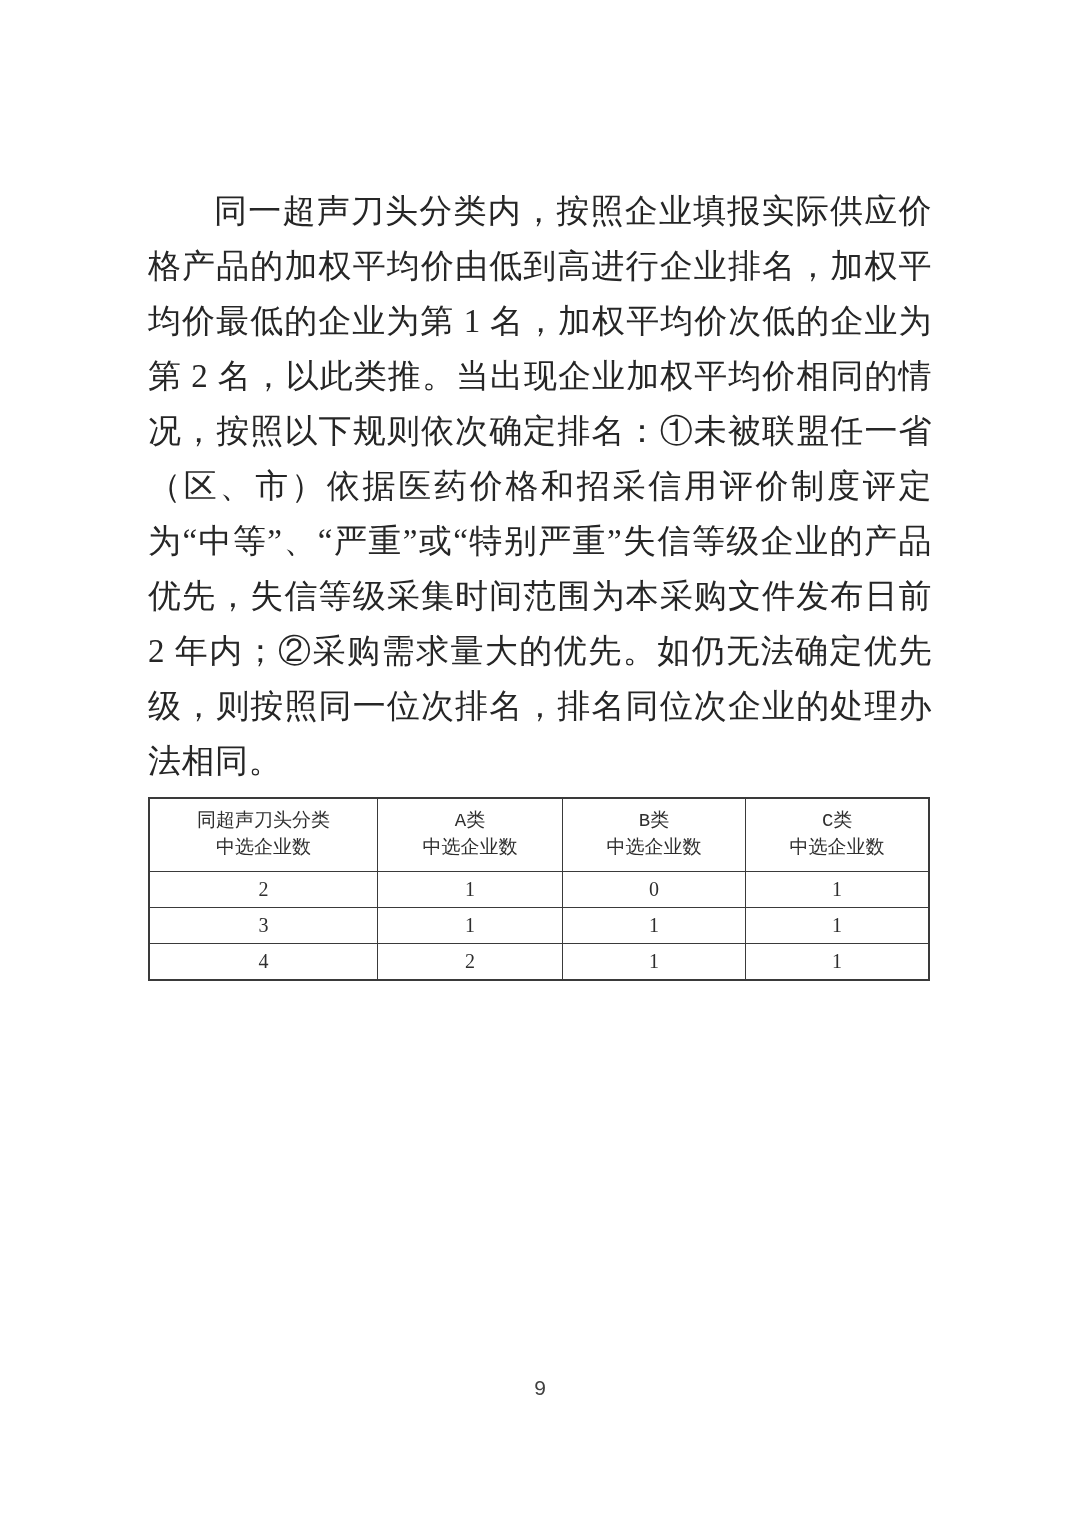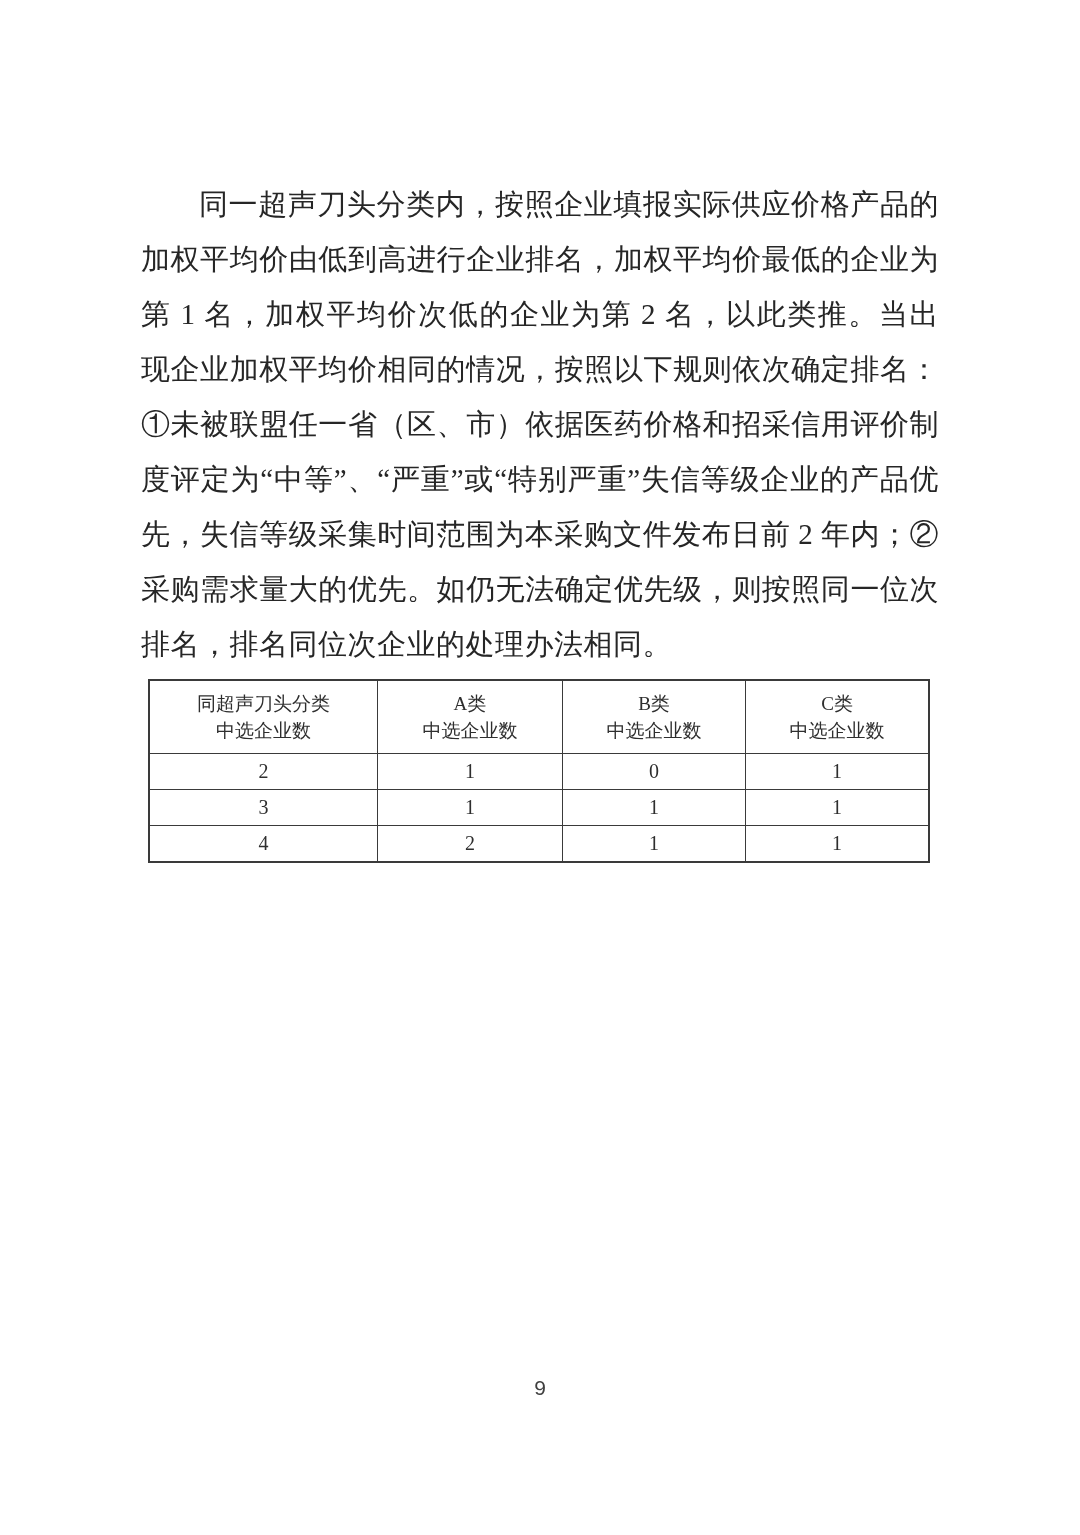--- a/index.html
+++ b/index.html
@@ -11,22 +11,22 @@
     font-family: "Liberation Serif", "DejaVu Serif", serif;
     overflow: hidden;
   }
   .content {
     position: absolute;
     top: 176px;
     left: 140px;
     width: 800px;
   }
   .para {
-    margin: 1px;
-    font-size: 29px;
+    margin: 8px;
+    font-size: 33px;
     line-height: 55px;
     color: #262626;
     text-align: justify;
     text-indent: 2em;
     letter-spacing: 0.5px;
   }
   table.cls-table {
     border-collapse: collapse;
     table-layout: fixed;
     width: 782px;
@@ -40,20 +40,21 @@
     text-align: center;
     vertical-align: middle;
     font-weight: normal;
     color: #2e2e2e;
     padding: 0;
   }
   table.cls-table th {
     font-size: 19px;
     line-height: 27px;
     padding: 9px 0;
+    font-family: Liberation Mono, monospace;
   }
   table.cls-table td {
     font-size: 20px;
     height: 35px;
     line-height: 35px;
   }
   .col-1 { width: 29.3%; }
   .col-2 { width: 23.7%; }
   .col-3 { width: 23.5%; }
   .col-4 { width: 23.5%; }

